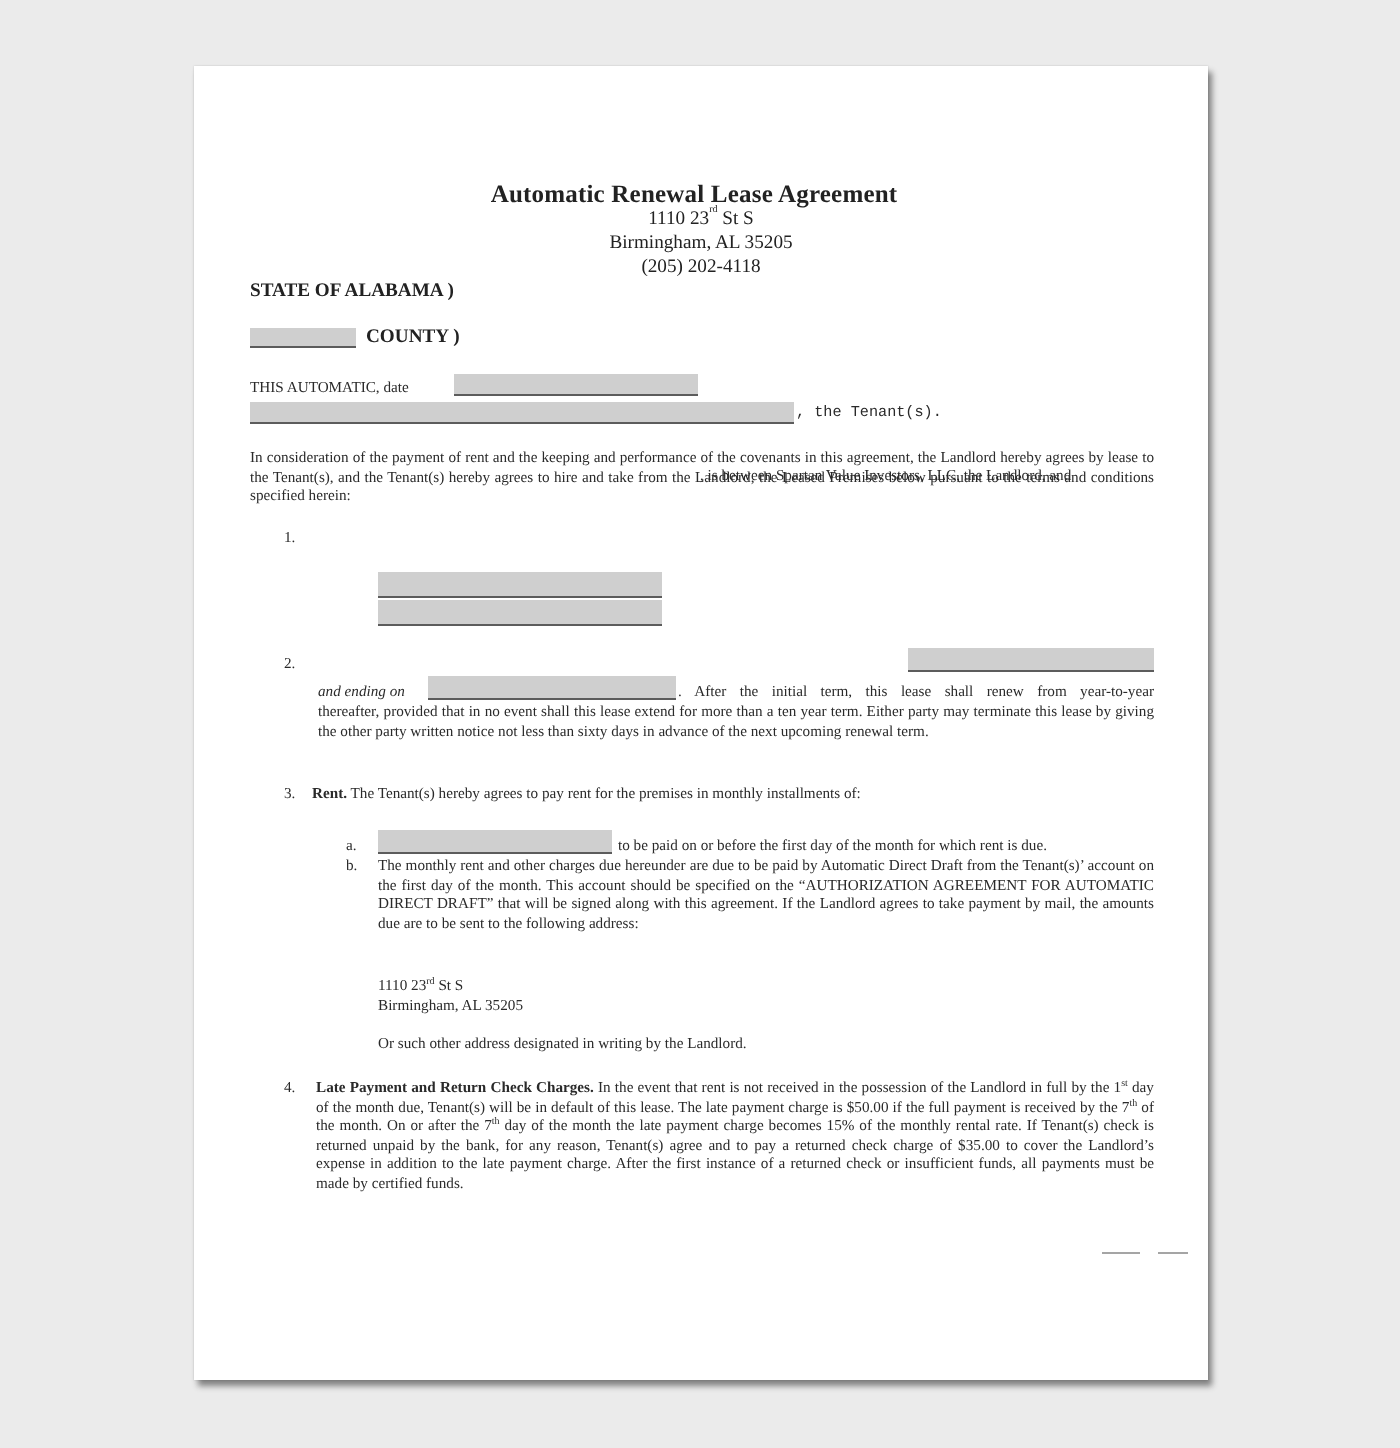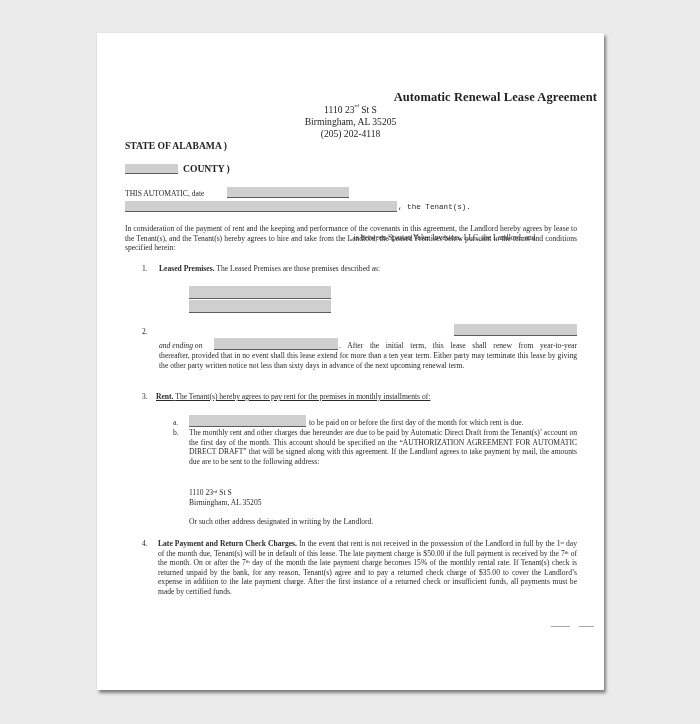--- a/index.html
+++ b/index.html
@@ -13,21 +13,21 @@
     }
     .page {
       position: absolute;
       left: 97px; top: 33px;
       width: 507px; height: 657px;
       background: #ffffff;
       box-shadow: 2px 3px 3px rgba(0,0,0,0.45), 0 0 1px rgba(0,0,0,0.15);
     }
     .abs { position: absolute; white-space: nowrap; }
     .title {
-      left: 0; width: 500px; top: 57px; text-align: right;
+      left: 0; width: 500px; top: 57px; text-align: center;
       font-weight: bold; font-size: 12.5px; letter-spacing: 0.1px;
     }
     .hdr-line { left: 0; width: 507px; text-align: center; font-size: 9.6px; }
     .state { font-weight: bold; font-size: 9.6px; }
     .txt { font-size: 7.6px; line-height: 9.5px; color: #2a2a2a; }
     .para {
       position: absolute; font-size: 7.6px; line-height: 9.5px;
       text-align: justify; text-align-last: left; color: #2a2a2a;
     }
     .field {
@@ -55,33 +55,32 @@
 
   <div class="abs txt" style="left:28px; top:156px;">THIS AUTOMATIC, date</div>
   <div class="field" style="left:130px; top:154px; width:122px; height:10px;"></div>
   <div class="abs txt" style="left:253px; top:173px;margin-top:27px;">, is between Spartan Value Investors, LLC, the Landlord, and</div>
   <div class="field" style="left:28px; top:168px; width:272px; height:10px;"></div>
   <div class="abs txt" style="left:301px; top:170px;font-family:Liberation Mono, monospace;">, the Tenant(s).</div>
 
   <div class="para" style="left:28px; top:191px; width:452px;">In consideration of the payment of rent and the keeping and performance of the covenants in this agreement, the Landlord hereby agrees by lease to the Tenant(s), and the Tenant(s) hereby agrees to hire and take from the Landlord, the Leased Premises below pursuant to the terms and conditions specified herein:</div>
 
   <div class="abs txt" style="left:45px; top:231px;">1.</div>
-  <div class="abs txt" style="left:62px; top:231px;"><span class="b">Leased Premises.</span> <span>The Leased Premises are those premises described as:</span></div>
   <div class="field" style="left:92px; top:253px; width:142px; height:12px;"></div>
   <div class="field" style="left:92px; top:267px; width:142px; height:12px;"></div>
 
   <div class="abs txt" style="left:45px; top:294px;">2.</div>
   <div class="field" style="left:357px; top:291px; width:123px; height:11px;"></div>
   <div class="abs txt" style="left:62px; top:308px;font-style:italic;">and ending on</div>
   <div class="field" style="left:117px; top:305px; width:124px; height:11px;"></div>
   <div class="abs txt" style="left:242px; top:308px; width:238px; text-align:justify; text-align-last:justify;">. After the initial term, this lease shall renew from year-to-year</div>
   <div class="para" style="left:62px; top:318px; width:418px;">thereafter, provided that in no event shall this lease extend for more than a ten year term. Either party may terminate this lease by giving the other party written notice not less than sixty days in advance of the next upcoming renewal term.</div>
 
   <div class="abs txt" style="left:45px; top:359px;">3.</div>
-  <div class="abs txt" style="left:59px; top:359px;text-decoration:underline;"><span class="b">Rent.</span> <span>The Tenant(s) hereby agrees to pay rent for the premises in monthly installments of:</span></div>
+  <div class="abs txt" style="left:59px; top:359px;"><span class="b">Rent.</span> <span>The Tenant(s) hereby agrees to pay rent for the premises in monthly installments of:</span></div>
 
   <div class="abs txt" style="left:76px; top:385px;">a.</div>
   <div class="field" style="left:92px; top:382px; width:117px; height:11px;"></div>
   <div class="abs txt" style="left:212px; top:385px;">to be paid on or before the first day of the month for which rent is due.</div>
 
   <div class="abs txt" style="left:76px; top:395px;">b.</div>
   <div class="para" style="left:92px; top:395px; width:388px;">The monthly rent and other charges due hereunder are due to be paid by Automatic Direct Draft from the Tenant(s)’ account on the first day of the month. This account should be specified on the “AUTHORIZATION AGREEMENT FOR AUTOMATIC DIRECT DRAFT” that will be signed along with this agreement. If the Landlord agrees to take payment by mail, the amounts due are to be sent to the following address:</div>
 
   <div class="abs txt" style="left:92px; top:455px;"><span>1110 23</span><sup>rd</sup><span> St S</span></div>
   <div class="abs txt" style="left:92px; top:465px;">Birmingham, AL 35205</div>

